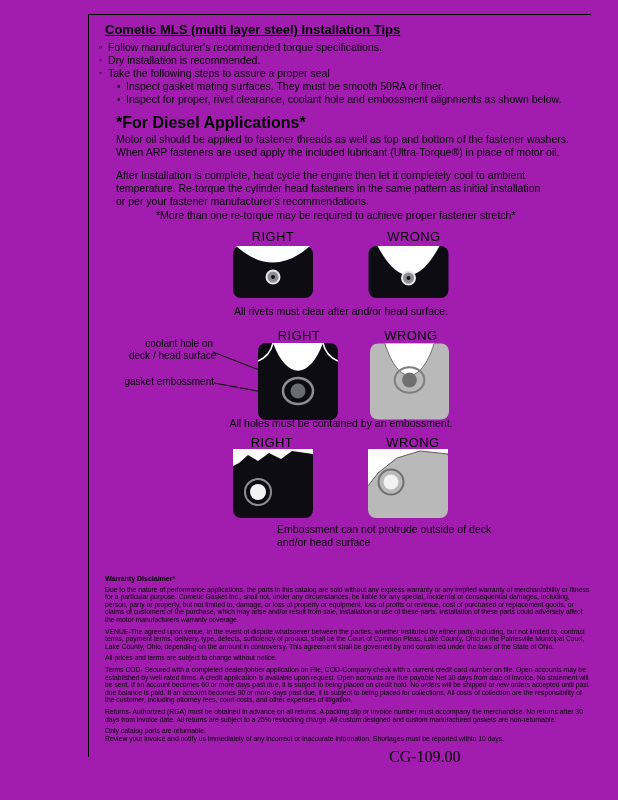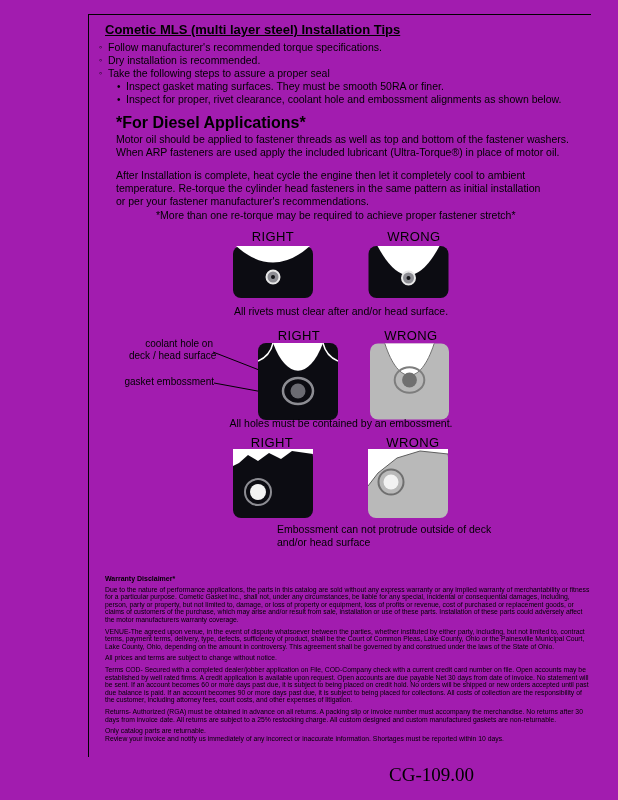--- a/index.html
+++ b/index.html
@@ -73,22 +73,22 @@
     position: absolute;
     left: 105px; top: 575px;
     width: 487px;
     font-size: 6.8px; line-height: 7.6px;
   }
   .disclaimer .dh { font-weight: bold; margin-bottom: 3px; font-size: 7px; }
   .disclaimer p { margin-bottom: 4px; text-align: left; }
   .disclaimer p.tight { margin-bottom: 0; }
   .footer-code {
     position: absolute;
-    left: 389px; top: 764px;
-    font-size: 19px;
+    left: 389px; top: 748px;
+    font-size: 16px;
     font-family: "Liberation Serif", serif;
     white-space: nowrap;
   }
 </style>
 </head>
 <body>
 
 <div class="page">
 
   <div class="frame"></div>

